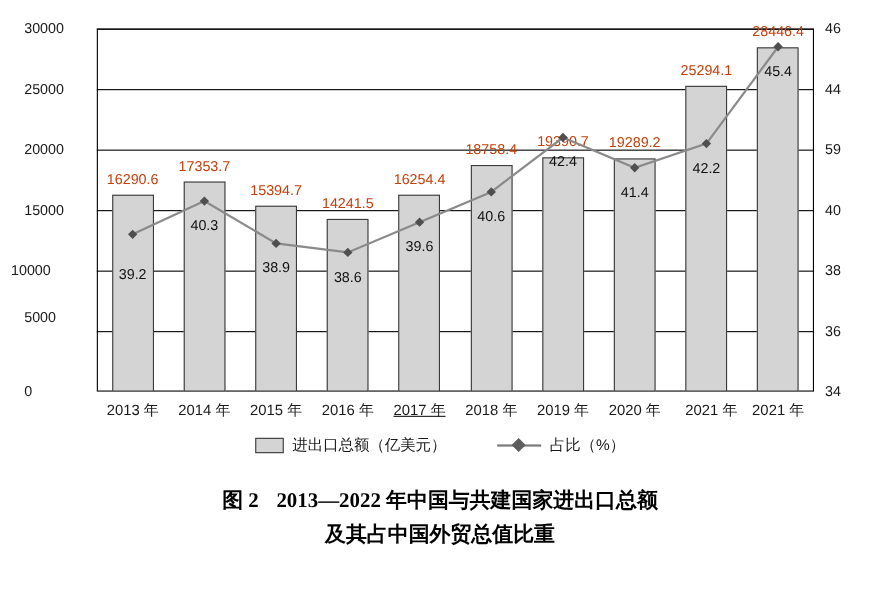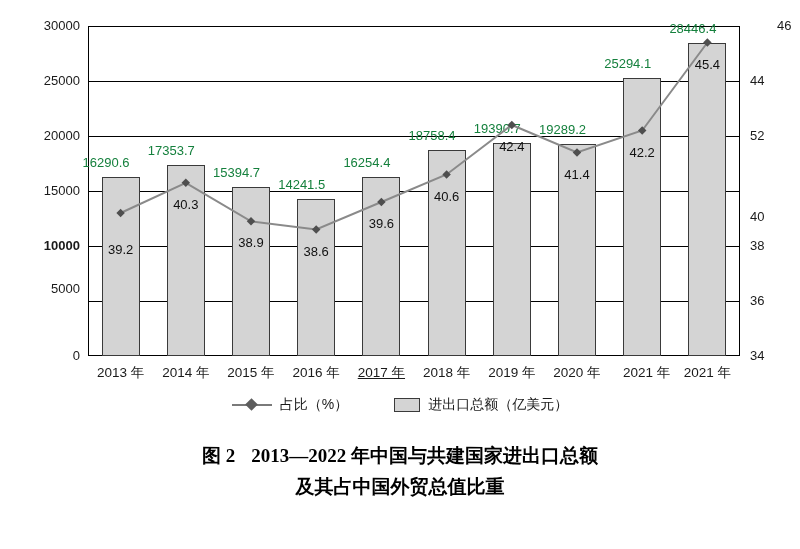--- a/index.html
+++ b/index.html
@@ -39,21 +39,21 @@
     background: #000000;
   }
 
   
   .ytick-left, .ytick-right {
     position: absolute;
     font-size: 13px;
     color: #1a1a1a;
     white-space: nowrap;
   }
-  .ytick-left { text-align: right; }
+  .ytick-left { }
   .ytick-right { text-align: left; }
 
   .xtick {
     position: absolute;
     top: 364px;
     font-size: 13.5px;
     text-align: center;
     white-space: nowrap;
     color: #1a1a1a;
   }
@@ -61,22 +61,23 @@
   
   .bar {
     position: absolute;
     background: #d4d4d4;
     border: 1px solid #3a3a3a;
     box-sizing: border-box;
   }
   .bar-label {
     position: absolute;
     font-size: 13px;
-    white-space: nowrap;
-    color: #15803d;
+    text-align: center;
+    white-space: nowrap;
+    color: #c2410c;
   }
 
   
   .line-svg {
     position: absolute;
     left: 88px;
     top: 26px;
     width: 652px;
     height: 330px;
     overflow: visible;
@@ -161,34 +162,34 @@
       <div class="gridline" style="top: 300.5px; position: absolute; left: 88px; width: 652px;"></div>
       <div class="gridline" style="top: 245.5px; position: absolute; left: 88px; width: 652px;"></div>
       <div class="gridline" style="top: 190.5px; position: absolute; left: 88px; width: 652px;"></div>
       <div class="gridline" style="top: 135.5px; position: absolute; left: 88px; width: 652px;"></div>
       <div class="gridline" style="top: 80.5px; position: absolute; left: 88px; width: 652px;"></div>
       <div class="gridline" style="top: 25.5px; position: absolute; left: 88px; width: 652px;"></div>
     </div>
   <div id="yticks-left">
       <div class="ytick-left" style="left: 22px; width: 58px; top: 348px;">0</div>
       <div class="ytick-left" style="left: 22px; width: 58px; top: 281px;">5000</div>
-      <div class="ytick-left" style="left: 22px; width: 58px; top: 238px; font-weight: bold;">10000</div>
+      <div class="ytick-left" style="left: 10px; width: 58px; top: 238px;">10000</div>
       <div class="ytick-left" style="left: 22px; width: 58px; top: 183px;">15000</div>
       <div class="ytick-left" style="left: 22px; width: 58px; top: 128px;">20000</div>
       <div class="ytick-left" style="left: 22px; width: 58px; top: 73px;">25000</div>
       <div class="ytick-left" style="left: 22px; width: 58px; top: 18px;">30000</div>
     </div>
   <div id="yticks-right">
       <div class="ytick-right" style="left: 750px; top: 348px;">34</div>
       <div class="ytick-right" style="left: 750px; top: 293px;">36</div>
       <div class="ytick-right" style="left: 750px; top: 238px;">38</div>
-      <div class="ytick-right" style="left: 750px; top: 183px; margin-top: 26px;">40</div>
-      <div class="ytick-right" style="left: 750px; top: 128px;">52</div>
+      <div class="ytick-right" style="left: 750px; top: 183px;">40</div>
+      <div class="ytick-right" style="left: 750px; top: 128px;">59</div>
       <div class="ytick-right" style="left: 750px; top: 73px;">44</div>
-      <div class="ytick-right" style="left: 750px; top: 18px; margin-left: 27px;">46</div>
+      <div class="ytick-right" style="left: 750px; top: 18px;">46</div>
     </div>
   <div id="bars">
       <div class="bar" style="left: 101.6px; top: 176.803px; width: 38px; height: 179.197px;"></div>
       <div class="bar-label" style="width: 76px; left: 82.6px; top: 154.803px;">16290.6</div>
       <div class="bar" style="left: 166.8px; top: 165.109px; width: 38px; height: 190.891px;"></div>
       <div class="bar-label" style="width: 76px; left: 147.8px; top: 143.109px;">17353.7</div>
       <div class="bar" style="left: 232px; top: 186.658px; width: 38px; height: 169.342px;"></div>
       <div class="bar-label" style="width: 76px; left: 213px; top: 164.658px;">15394.7</div>
       <div class="bar" style="left: 297.2px; top: 199.344px; width: 38px; height: 156.656px;"></div>
       <div class="bar-label" style="width: 76px; left: 278.2px; top: 177.344px;">14241.5</div>
@@ -240,26 +241,26 @@
       <div class="xtick" style="width: 65.2px; left: 348.8px; text-decoration: underline;">2017 年</div>
       <div class="xtick" style="width: 65.2px; left: 414px;">2018 年</div>
       <div class="xtick" style="width: 65.2px; left: 479.2px;">2019 年</div>
       <div class="xtick" style="width: 65.2px; left: 544.4px;">2020 年</div>
       <div class="xtick" style="width: 65.2px; left: 614px;">2021 年</div>
       <div class="xtick" style="width: 65.2px; left: 674.8px;">2021 年</div>
     </div>
 
   <div class="legend">
     <div class="legend-item">
+      <span class="legend-swatch"></span>
+      <span>进出口总额（亿美元）</span>
+    </div>
+    <div class="legend-item">
       <span class="legend-line"></span>
       <span>占比（%）</span>
-    </div>
-    <div class="legend-item">
-      <span class="legend-swatch"></span>
-      <span>进出口总额（亿美元）</span>
     </div>
   </div>
 
   <div class="caption">
     <span class="cap-num">图 2</span><span>2013—2022 年中国与共建国家进出口总额</span>
     <span class="line2">及其占中国外贸总值比重</span>
   </div>
 
 </div>
 

